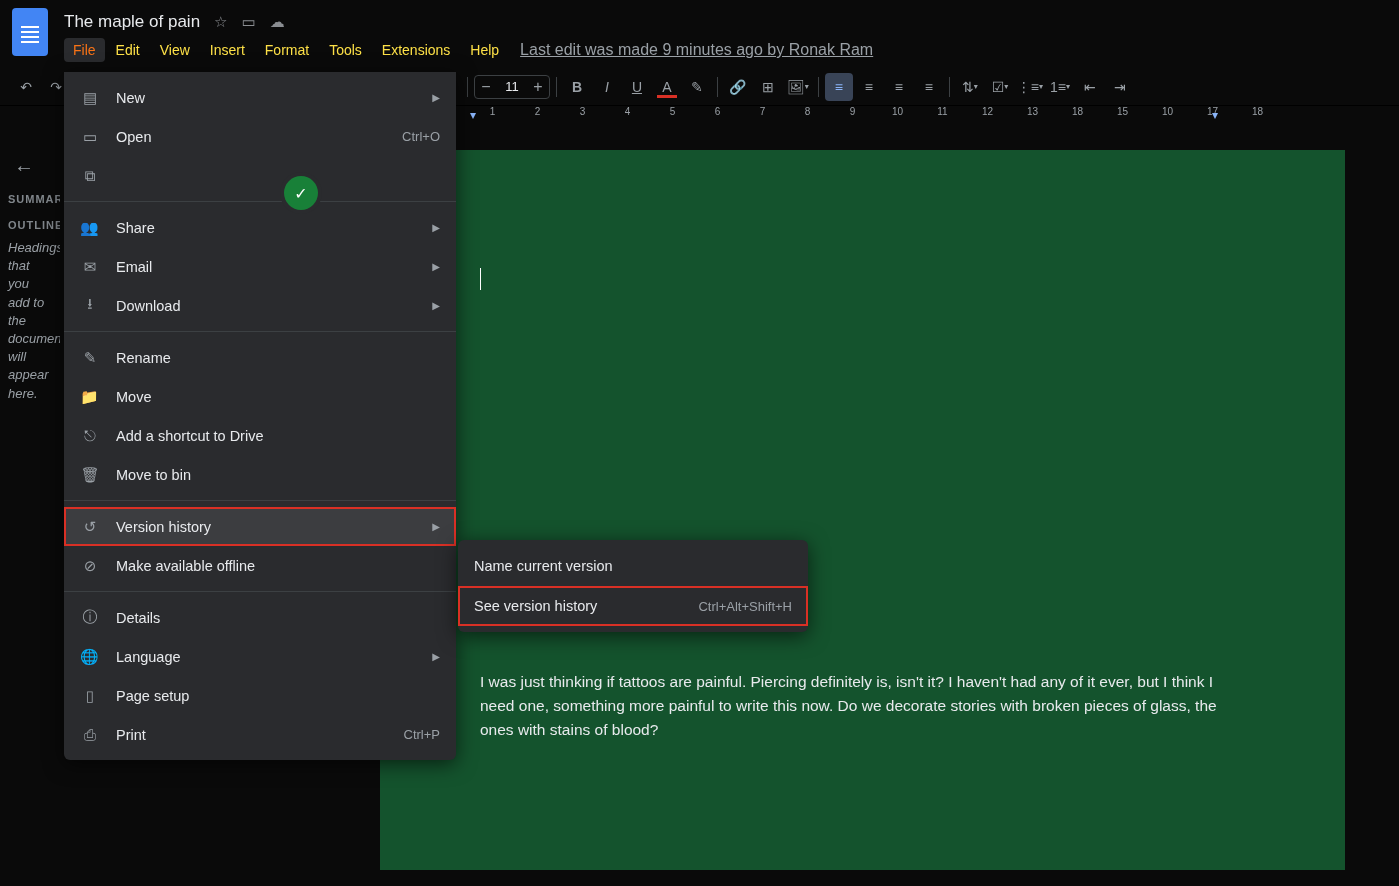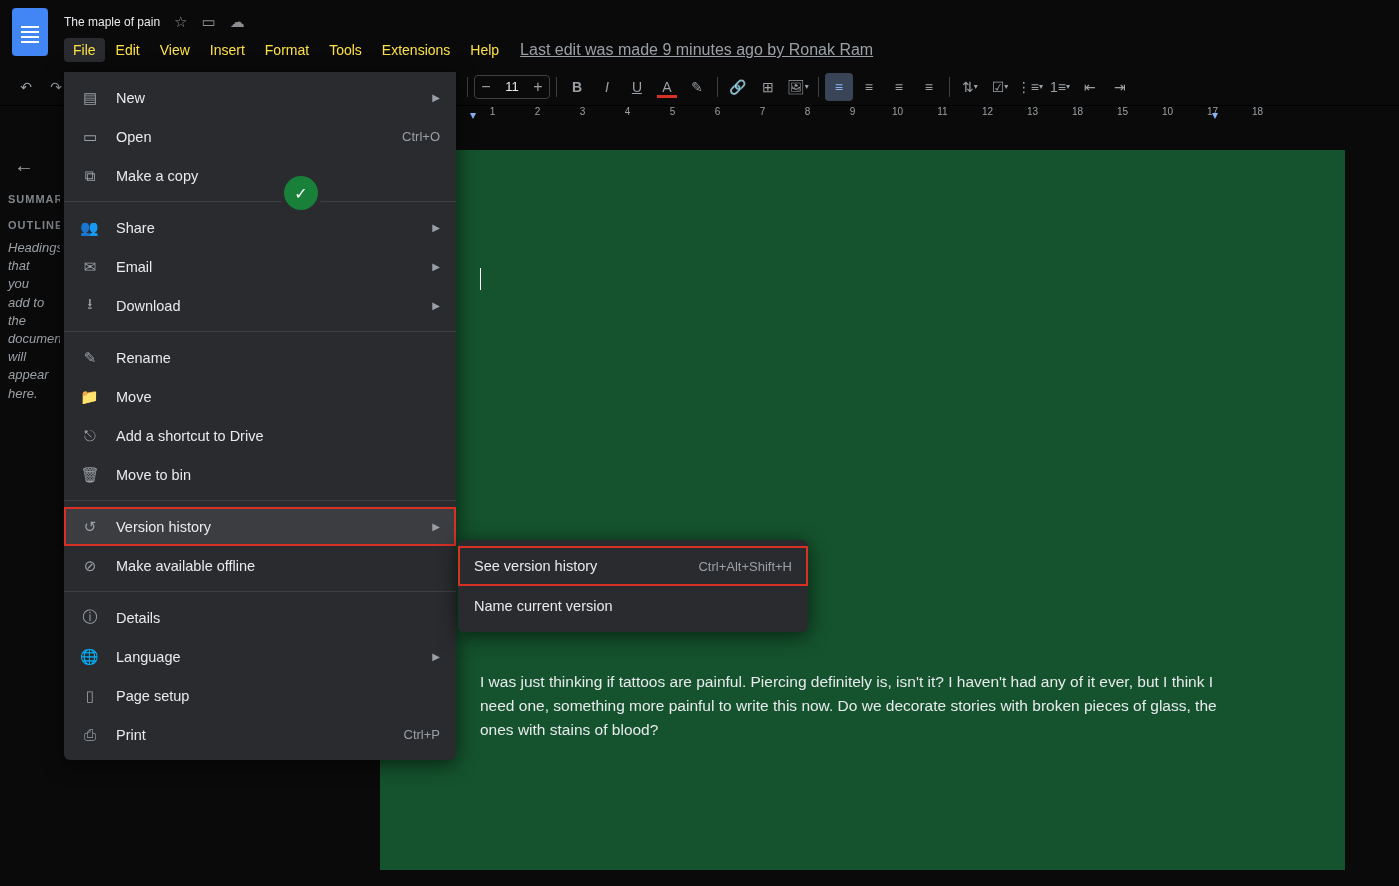--- a/index.html
+++ b/index.html
@@ -4,25 +4,25 @@
 <style>
   * { box-sizing: border-box; margin: 0; padding: 0; font-family: Arial, sans-serif; }
   body { background: #0a0a0a; color: #e8eaed; width: 1399px; height: 886px; overflow: hidden; position: relative; }
 
   
   .header { display: flex; align-items: flex-start; padding: 8px 12px 0 12px; height: 68px; }
   .doc-icon { width: 36px; height: 48px; background: #4285f4; border-radius: 4px; margin-right: 16px; position: relative; display:flex; align-items:center; justify-content:center; }
   .doc-icon::after { content:""; width:18px; height:2px; background:#fff; box-shadow:0 5px 0 #fff,0 10px 0 #fff,0 -5px 0 #fff; }
   .title-block { display:flex; flex-direction:column; }
   .title-row { display:flex; align-items:center; gap:14px; height:28px; }
-  .doc-title { font-size:12px; color:#e8eaed; }
+  .doc-title { font-size:17px; color:#e8eaed; }
   .title-icon { color:#8a8d91; font-size:15px; }
   .menubar { display:flex; align-items:center; gap:2px; height:28px; }
   .menubar-item { padding:4px 9px; font-size:14px; color:#fde047; border-radius:4px; cursor:pointer; }
-  .menubar-item.active { background:#2a2b2e; color:#fde047; }
+  .menubar-item.active { background:#2a2b2e; color:#f97316; }
   .last-edit { font-size:16px; color:#9aa0a6; text-decoration:underline; margin-left:10px; cursor:pointer; }
 
   
   .toolbar { display:flex; align-items:center; height:38px; padding:0 12px; gap:2px; border-bottom:1px solid #000; }
   .tb-btn { width:28px; height:28px; display:flex; align-items:center; justify-content:center; color:#9aa0a6; font-size:14px; border-radius:4px; cursor:pointer; }
   .tb-sep { width:1px; height:20px; background:#3c4043; margin:0 4px; }
   .tb-select { display:flex; align-items:center; gap:6px; padding:0 8px; color:#9aa0a6; font-size:13px; cursor:pointer; }
   .tb-select .caret { font-size:9px; }
   .font-size-box { display:flex; align-items:center; border:1px solid #3c4043; border-radius:4px; height:24px; }
   .font-size-box .pm { width:22px; text-align:center; color:#9aa0a6; cursor:pointer; }
@@ -181,21 +181,20 @@
     <span class="lbl">New</span>
     <span class="arrow">▶</span>
   </div>
   <div class="dd-item">
     <span class="ic">▭</span>
     <span class="lbl">Open</span>
     <span class="shortcut">Ctrl+O</span>
   </div>
   <div class="dd-item">
     <span class="ic">⧉</span>
-    <span class="lbl">Make a copy</span>
   </div>
   <div class="dd-sep"></div>
   <div class="dd-item">
     <span class="ic">👥</span>
     <span class="lbl">Share</span>
     <span class="arrow">▶</span>
   </div>
   <div class="dd-item">
     <span class="ic">✉</span>
     <span class="lbl">Email</span>
@@ -250,20 +249,20 @@
   <div class="dd-item">
     <span class="ic">⎙</span>
     <span class="lbl">Print</span>
     <span class="shortcut">Ctrl+P</span>
   </div>
 </div>
 
 <div class="green-check">✓</div>
 
 <div class="submenu">
+  <div class="dd-item">
+    <span class="lbl" style="margin-left:0">Name current version</span>
+  </div>
   <div class="dd-item hl-red">
     <span class="lbl" style="margin-left:0">See version history</span>
     <span class="shortcut">Ctrl+Alt+Shift+H</span>
   </div>
-  <div class="dd-item">
-    <span class="lbl" style="margin-left:0">Name current version</span>
-  </div>
 </div>
 
 </body></html>

